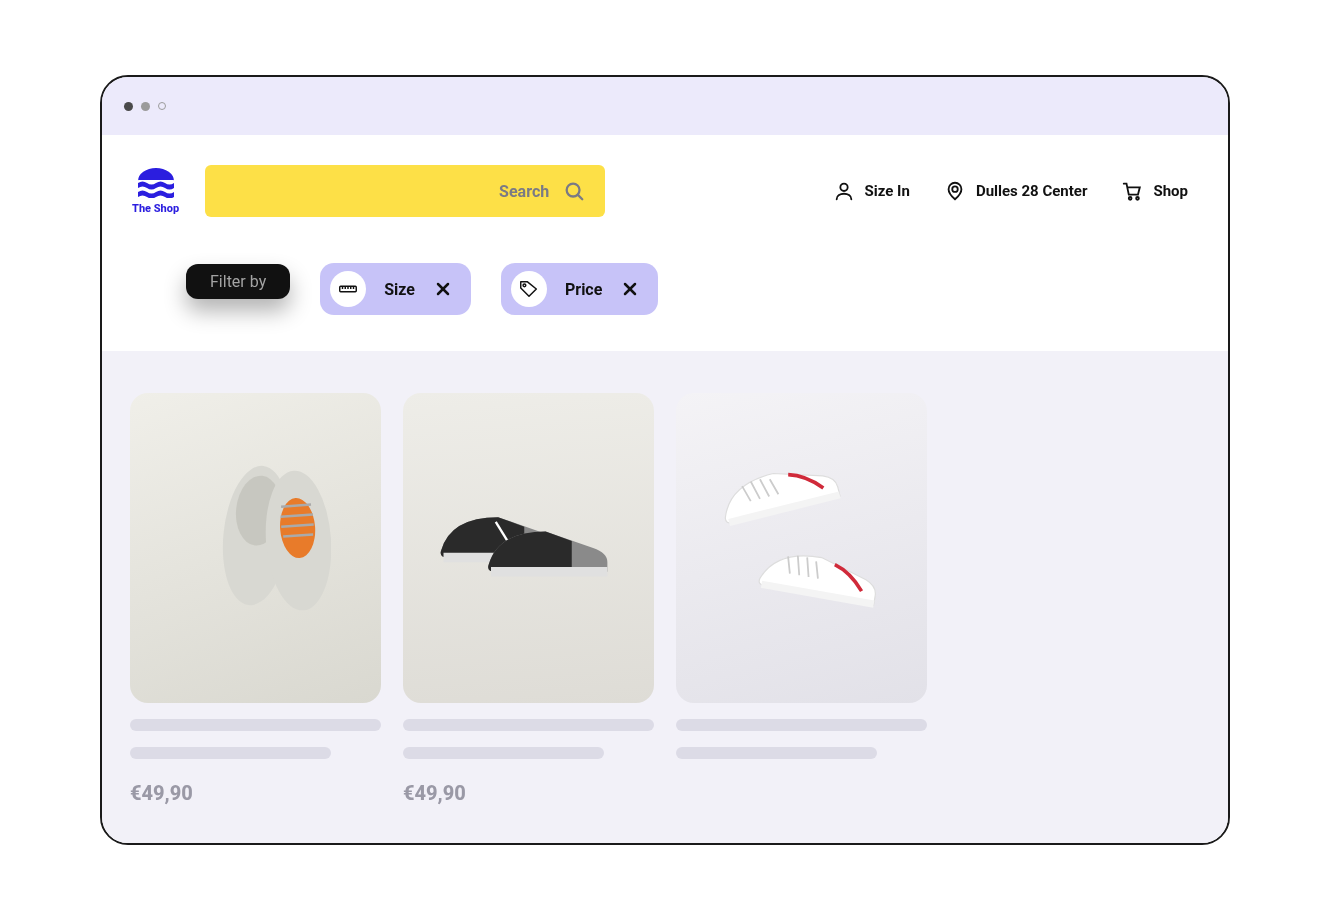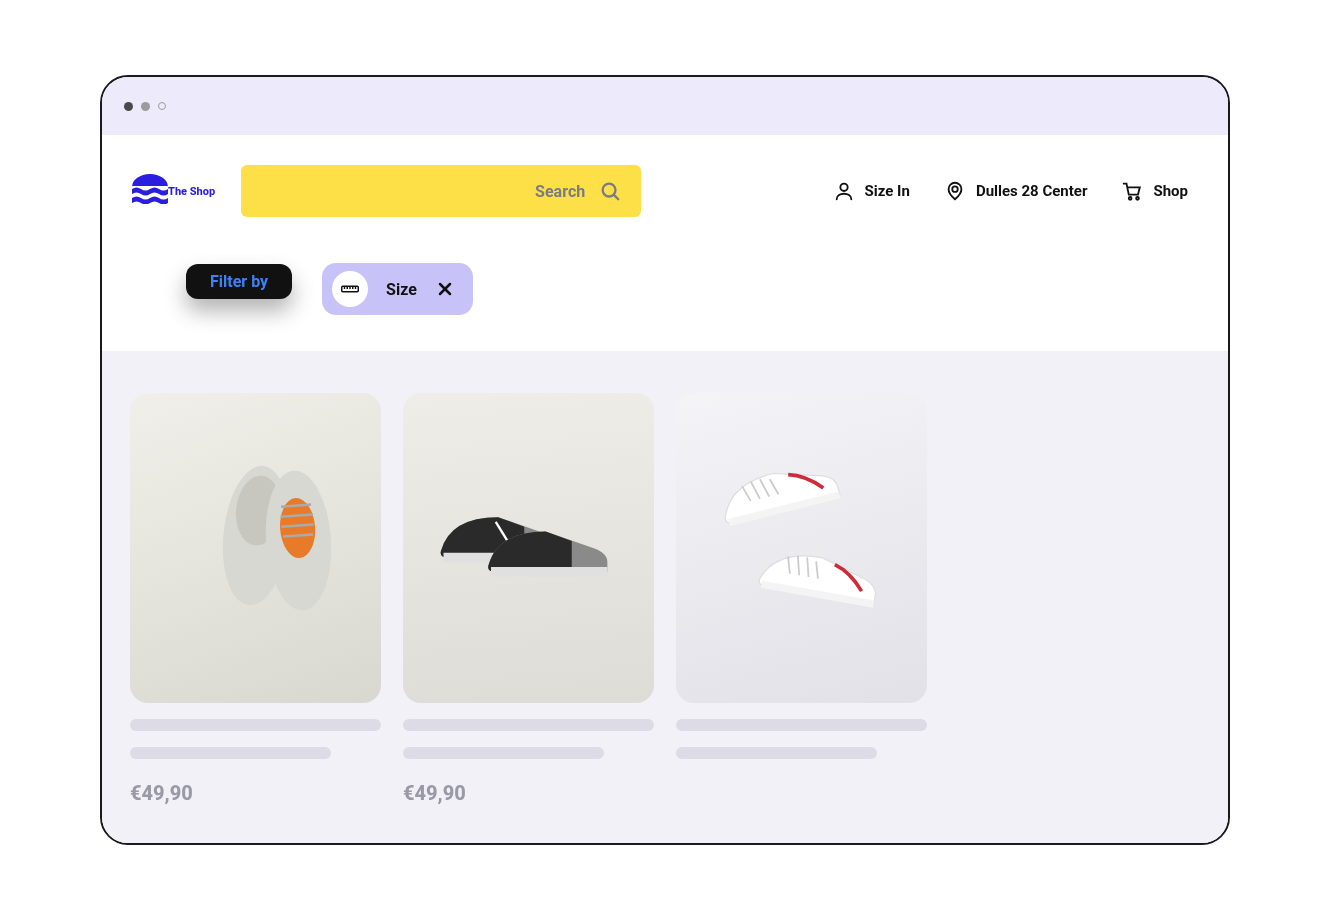--- a/index.html
+++ b/index.html
@@ -34,21 +34,21 @@
   .dot.yellow { background: #9b9b9b; }
   .dot.green { background: transparent; border: 1.5px solid #9b9b9b; width:8px;height:8px;}
   .header {
     display: flex;
     align-items: center;
     padding: 30px 40px 30px 30px;
     gap: 26px;
   }
   .logo {
     display: flex;
-    flex-direction: row;
+    flex-direction: column;
     align-items: center;
     color: #2B1EDF;
     font-weight: 800;
     font-size: 11px;
   }
   .logo-mark {
     width: 36px;
     height: 30px;
     margin-bottom: 4px;
     position: relative;
@@ -79,24 +79,24 @@
   }
   .header-links { display:flex; gap:34px; align-items:center; }
   .filters {
     display: flex;
     align-items: center;
     gap: 30px;
     padding: 0 0 36px 84px;
   }
   .filter-by {
     background: #111;
-    color: #3b82f6;
+    color: #a3a3a3;
     padding: 8px 24px;
     border-radius: 12px;
-    font-weight: 700;
+    font-weight: 400;
     font-size: 16px;
     box-shadow: 0 12px 22px rgba(0,0,0,0.3);
   }
   .pill {
     background: #C7C3F8;
     border-radius: 14px;
     display: flex;
     align-items: center;
     gap: 18px;
     padding: 8px 18px 8px 10px;
@@ -240,20 +240,35 @@
       <div class="x">
         <svg width="16" height="16" viewBox="0 0 16 16" stroke="#111" stroke-width="2.5" stroke-linecap="round">
             <line x1="3" y1="3" x2="13" y2="13"></line>
             <line x1="13" y1="3" x2="3" y2="13"></line>
           </svg>
       </div>
     </div>
 
 
 
+    <div class="pill">
+      <div class="pic">
+        <svg width="22" height="22" viewBox="0 0 24 24" fill="none" stroke="#111" stroke-width="1.6" stroke-linejoin="round">
+            <path d="M20 12l-8 8-9-9V4h7Z"></path>
+            <circle cx="7" cy="8" r="1.5"></circle>
+          </svg>
+      </div>
+      <span>Price</span>
+      <div class="x">
+        <svg width="16" height="16" viewBox="0 0 16 16" stroke="#111" stroke-width="2.5" stroke-linecap="round">
+            <line x1="3" y1="3" x2="13" y2="13"></line>
+            <line x1="13" y1="3" x2="3" y2="13"></line>
+          </svg>
+      </div>
+    </div>
   </div>
 
   <div class="products-bg">
     <div class="grid">
 
       <div class="card">
         <div class="thumb" style="background:linear-gradient(160deg,#f0efe9,#d9d8d0);">
           <svg viewBox="0 0 120 160" width="150" height="200">
             <g transform="translate(30,10) rotate(6 30 60)">
               <ellipse cx="30" cy="60" rx="26" ry="56" fill="#d8d8d2"></ellipse>

